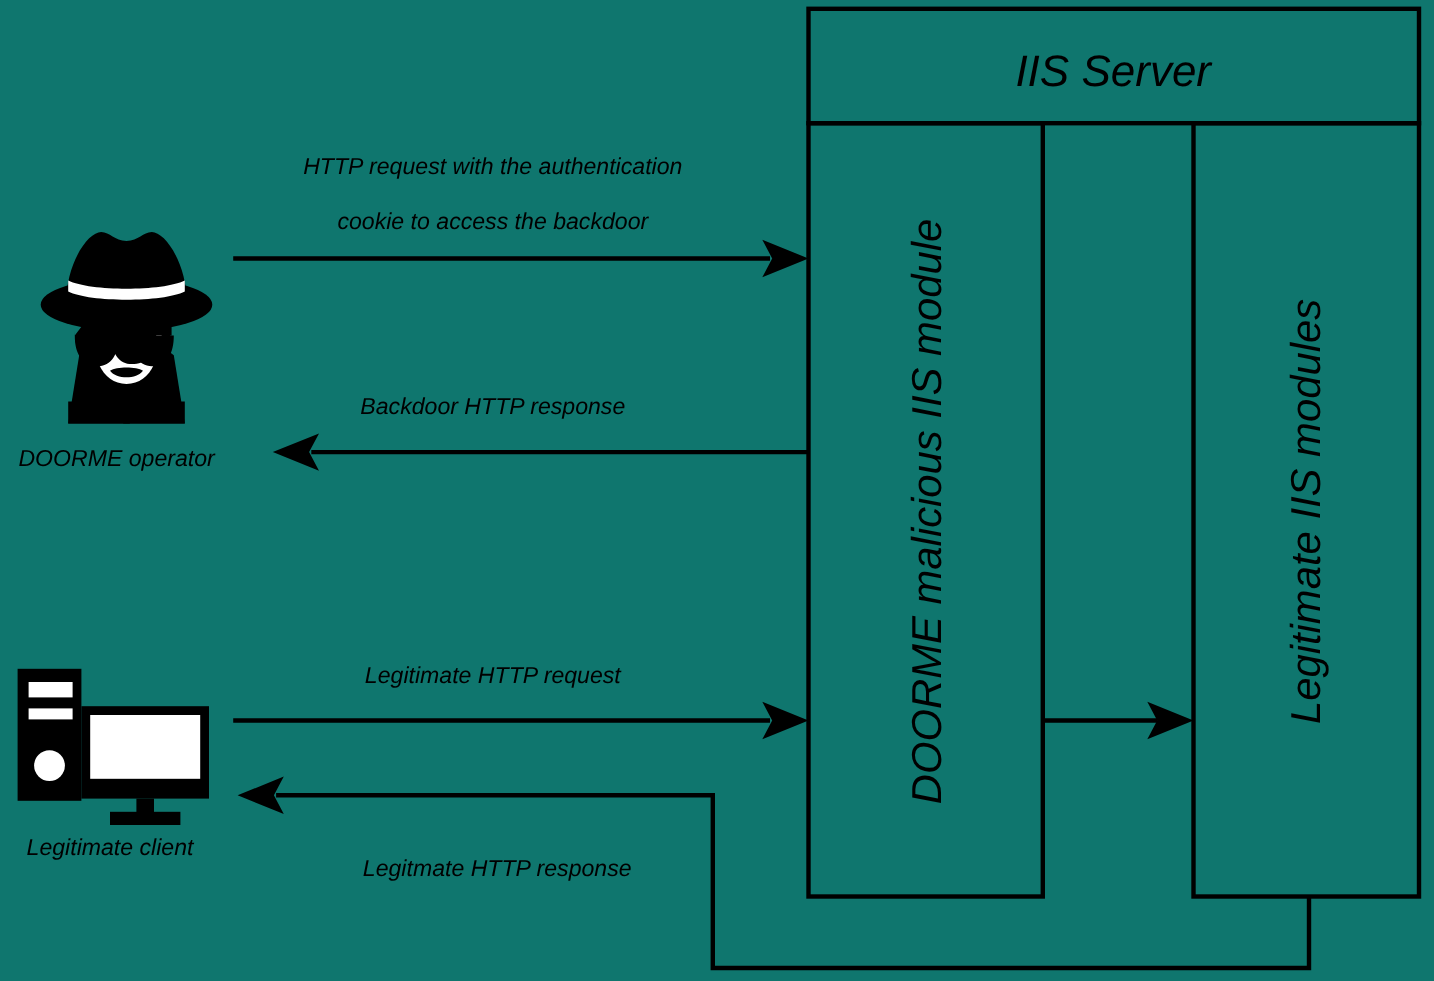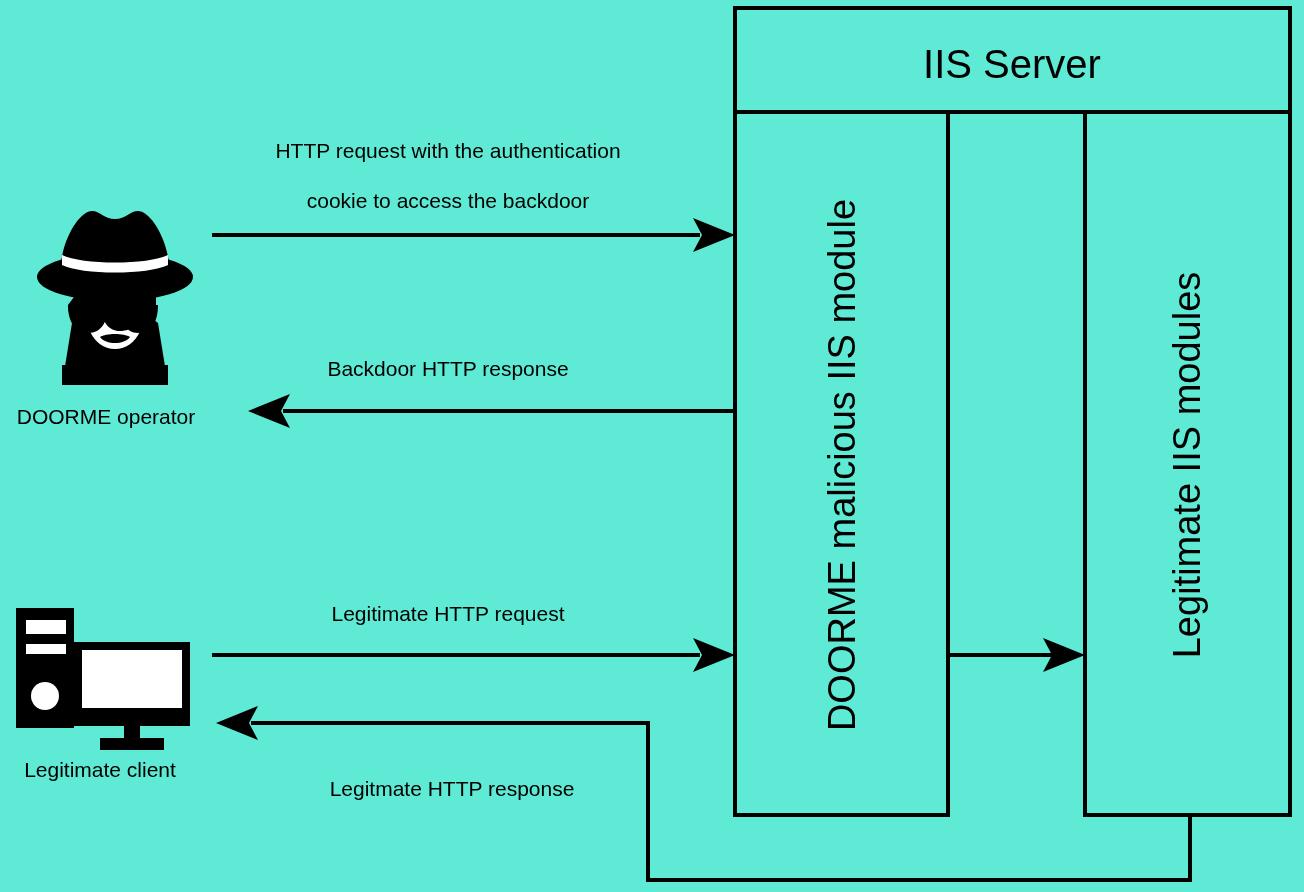--- a/index.html
+++ b/index.html
@@ -9,22 +9,23 @@
     background: #ffffff;
   }
   body {
     font-family: "Liberation Sans", sans-serif;
     color: #000000;
   }
   #diagram-root {
     position: relative;
     width: 1304px;
     height: 892px;
-    background: #5eead4;
+    background: #0f766e;
     overflow: hidden;
+    font-style: italic;
   }
   #diagram-svg {
     position: absolute;
     left: 0;
     top: 0;
     width: 1304px;
     height: 892px;
     display: block;
   }
   .txt {

